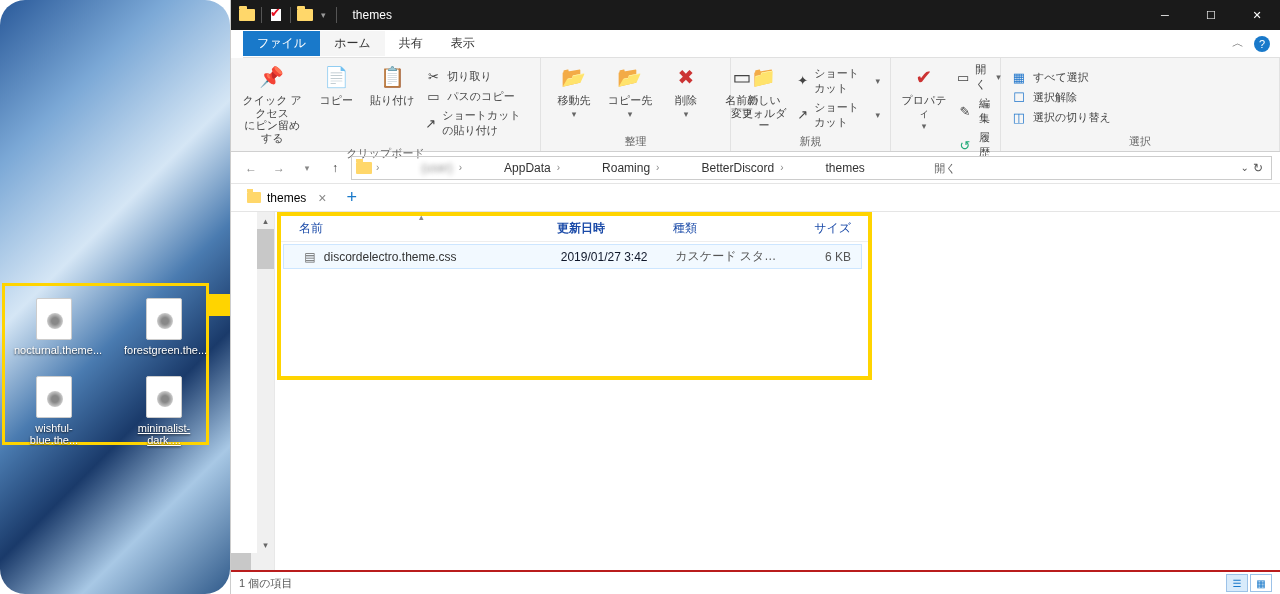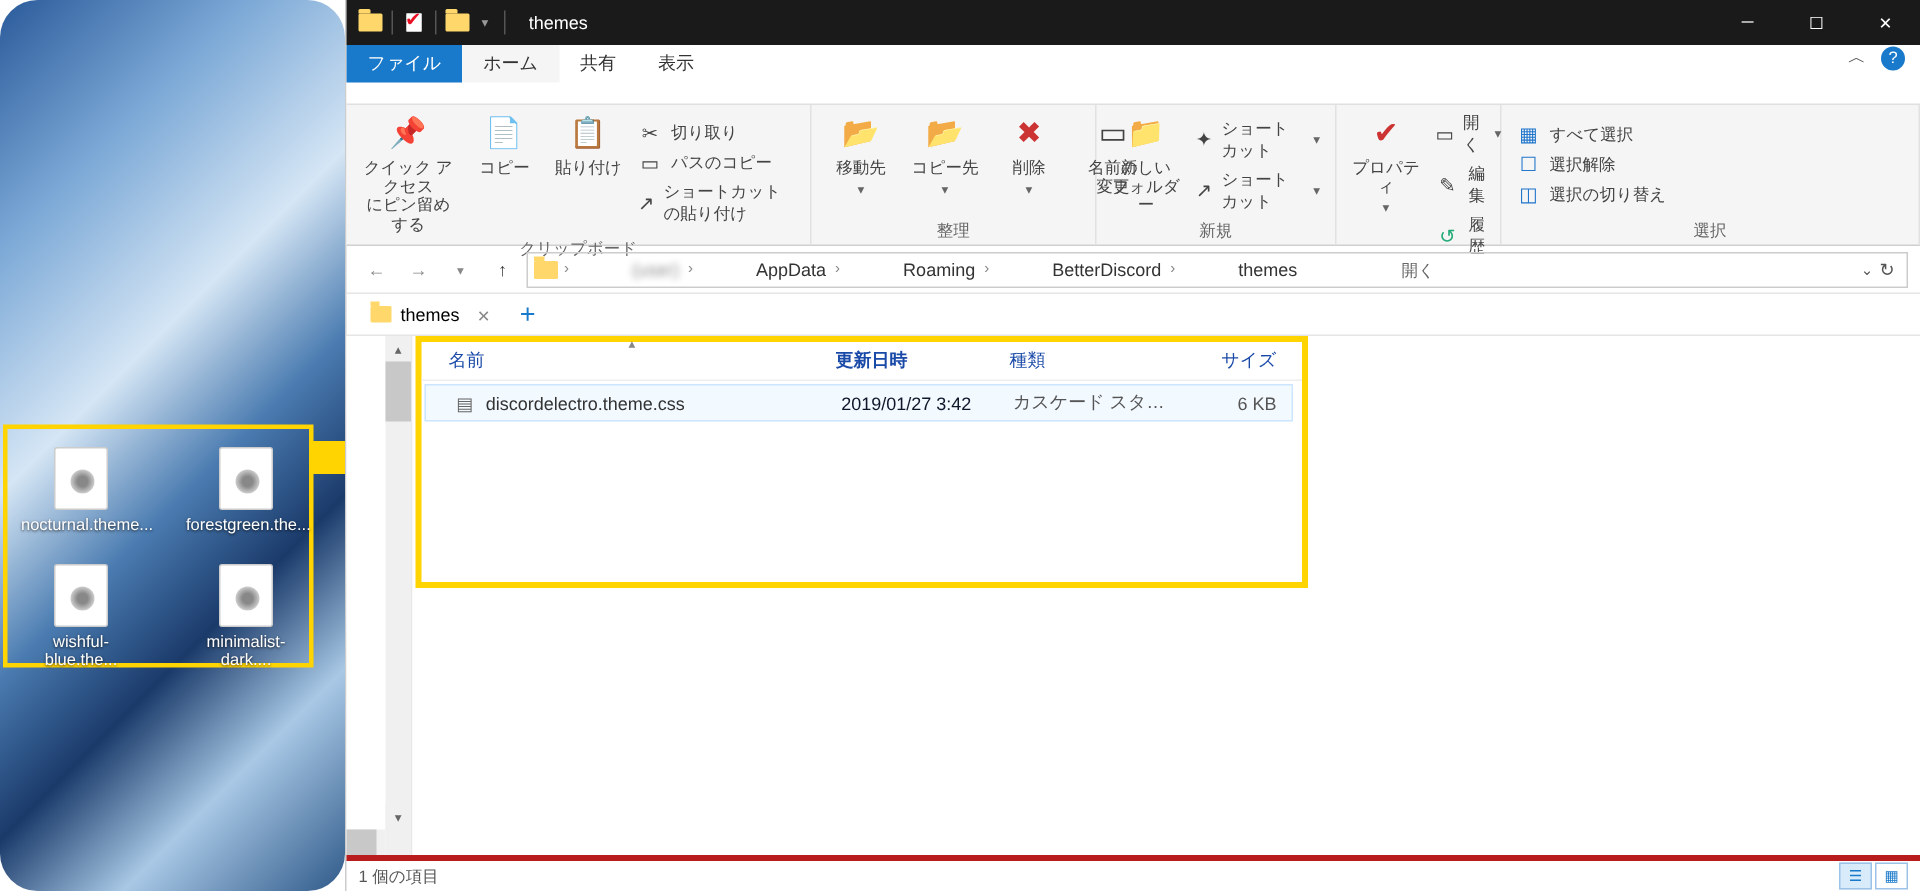--- a/index.html
+++ b/index.html
@@ -22,21 +22,21 @@
 .dicon .glyph {
   width: 36px; height: 42px; margin: 0 auto 4px; background: #fff; border: 1px solid #ccc;
   position: relative; border-radius: 2px;
 }
 .dicon .glyph::before {
   content:""; position:absolute; width:16px; height:16px; left:10px; top:14px;
   background: radial-gradient(circle, #888 30%, #ccc 70%);
   border-radius:50%;
 }
 .di1 { left: 14px; top: 298px; } .di2 { left: 124px; top: 298px; }
-.di3 { left: 14px; top: 376px; } .di4 { left: 124px; top: 376px; }
+.di3 { left: 14px; top: 376px; } .di4 { left: 124px; top: 376px; text-decoration: underline; }
 
 
 .arrow {
   position: absolute; left: 208px; top: 280px; width: 135px; height: 50px;
 }
 .arrow-body { position:absolute; left:0; top:14px; width:90px; height:22px; background:#ffd400; }
 .arrow-head { position:absolute; left:88px; top:0; width:0; height:0;
   border-left: 46px solid #ffd400; border-top: 25px solid transparent; border-bottom: 25px solid transparent; }
 
 
@@ -52,21 +52,21 @@
 .titlebar .folder-ico { width:16px; height:12px; background:#ffd76a; border-radius:1px; position:relative; }
 .titlebar .folder-ico::before{content:"";position:absolute;top:-3px;left:0;width:8px;height:3px;background:#ffd76a;border-radius:1px 1px 0 0;}
 .titlebar .sep { width:1px; height:16px; background:#555; margin:0 2px;}
 .titlebar .qicon { width:16px; height:16px; display:flex; align-items:center; justify-content:center; font-size:11px; }
 .titlebar .chev { font-size:9px; color:#999; padding:0 4px; }
 .titlebar .ttext { padding-left:6px; }
 .winbtns { margin-left:auto; display:flex; }
 .winbtn { width:46px; height:30px; display:flex; align-items:center; justify-content:center; color:#fff; font-size:11px;}
 
 
-.ribbon-tabs { height:40px; background:#fff; display:flex; align-items:flex-start; font-size:12px; border-bottom:1px solid #e0e0e0;}
+.ribbon-tabs { height:28px; background:#fff; display:flex; align-items:center; font-size:12px; border-bottom:1px solid #e0e0e0;margin-left:12px;}
 .rtab { padding:4px 14px; color:#333; }
 .rtab.file { background:#1979ca; color:#fff; }
 .rtab.active { background:#f5f5f5; }
 .ribbon-right { margin-left:auto; display:flex; align-items:center; gap:10px; padding-right:10px; color:#555;}
 .help-circ { width:16px; height:16px; border-radius:50%; background:#1979ca; color:#fff; font-size:11px; display:flex; align-items:center; justify-content:center;}
 
 
 .ribbon { height:94px; background:#f5f5f5; border-bottom:1px solid #d0d0d0; display:flex; font-size:11px; color:#444;}
 .rgroup { border-right:1px solid #e2e2e2; padding:4px 10px 2px; display:flex; flex-direction:column; }
 .rgroup .row { display:flex; gap:10px; flex:1; }
@@ -114,21 +114,21 @@
 
 .cols { display:flex; font-size:12px; color:#1a4aa8; padding:4px 0 4px 18px; border-bottom:1px solid #eee;}
 .col-name{width:258px;} .col-date{width:116px;font-weight:bold;} .col-type{width:112px;} .col-size{width:76px; text-align:right; padding-right:10px;}
 .sort-ind { position:absolute; left:138px; top:-4px; font-size:9px; color:#888;}
 
 .filerow { display:flex; font-size:12px; color:#333; padding:3px 0 3px 18px; align-items:center; border:1px solid #cde6ff; background:#f2f9ff; margin:2px 6px 0 2px;}
 .filerow .fic { width:16px; height:16px; margin-right:6px; display:flex; align-items:center; justify-content:center; font-size:12px; color:#666;}
 .fr-name{width:240px;} .fr-date{width:116px; color:#0f172a;} .fr-type{width:112px; color:#555; white-space:nowrap; overflow:hidden; text-overflow:ellipsis;} .fr-size{width:76px; text-align:right; padding-right:10px; color:#555;}
 
 
-.status { height:24px; border-top:4px solid #b91c1c; display:flex; align-items:center; font-size:11px; color:#555; padding:0 8px;}
+.status { height:24px; border-top:2px solid #b91c1c; display:flex; align-items:center; font-size:11px; color:#555; padding:0 8px;}
 .viewsw { margin-left:auto; display:flex; gap:2px;}
 .vbtn { width:22px; height:18px; border:1px solid #9cc2e8; display:flex; align-items:center; justify-content:center; font-size:10px; color:#1979ca;}
 .vbtn.active{ background:#d8ebfb;}
 </style>
 </head>
 <body>
 
 <div class="desktop">
   <div class="desktop-select"></div>
   <div class="dicon di1">

